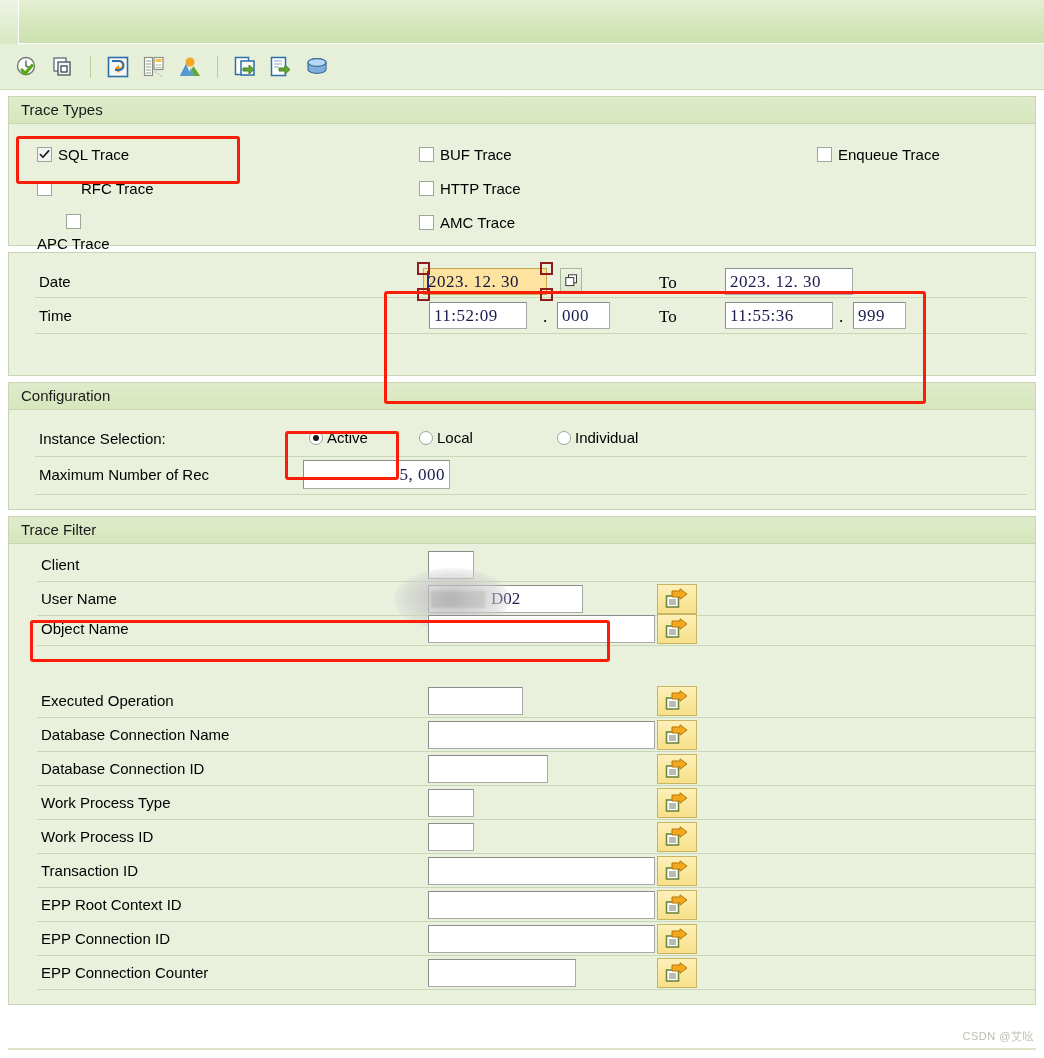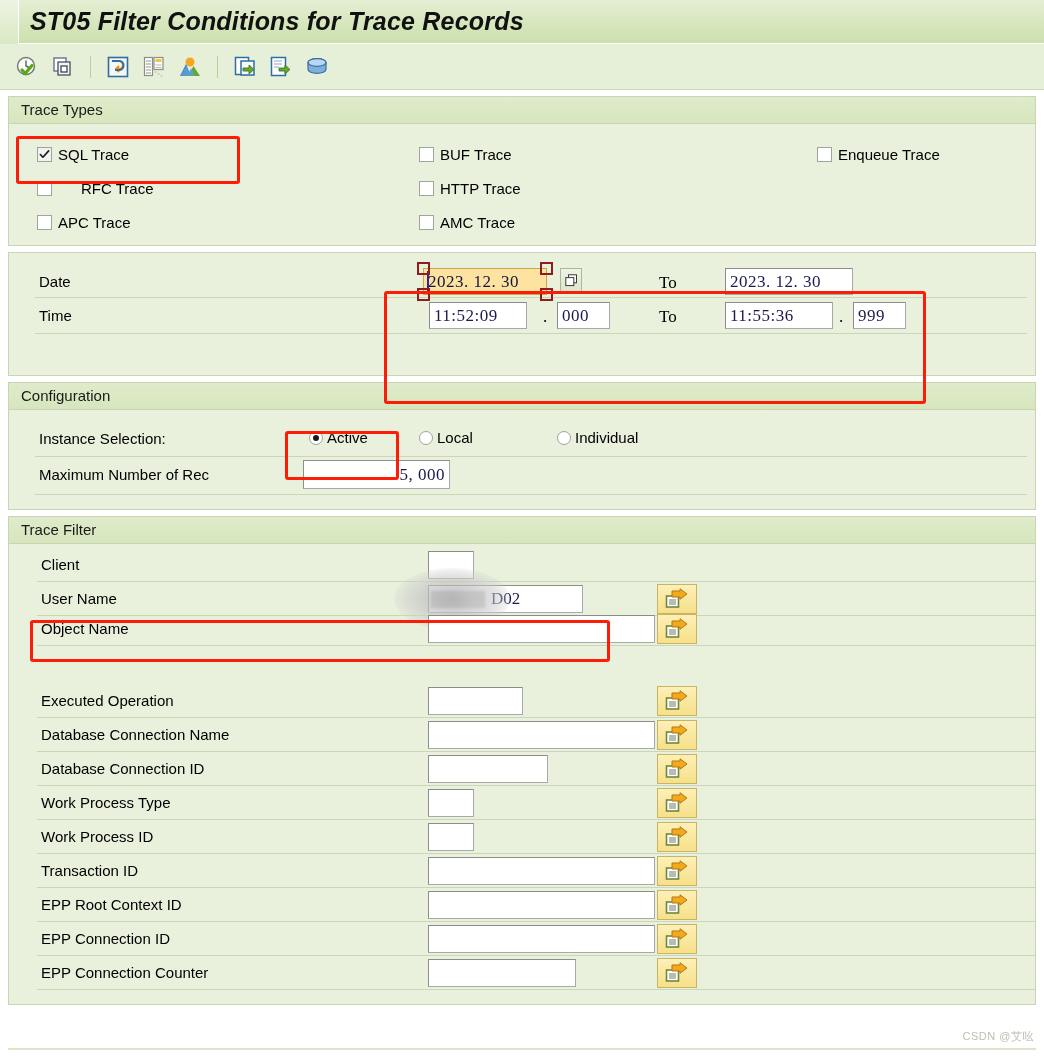--- a/index.html
+++ b/index.html
@@ -266,21 +266,20 @@
     left:8px; right:8px; bottom:8px;
     height:2px;
     background:#dbe6c8;
   }
 </style>
 </head>
 <body>
 
 <div class="titlebar">
   <div class="left-notch"></div>
-  <div class="title-text">ST05 Filter Conditions for Trace Records</div>
 </div>
 
 <div class="toolbar">
 
   <div class="tbtn" title="Activate Trace">
     <svg width="24" height="24" viewBox="0 0 24 24">
       <circle cx="11" cy="11" r="8.5" fill="#fbfbfb" stroke="#6e7b6e" stroke-width="1.4"></circle>
       <path d="M11 5.5 L11 11 L15 13" stroke="#5a665a" stroke-width="1.4" fill="none"></path>
       <path d="M7 15 L10.2 18.5 L17 10.5" stroke="#57a813" stroke-width="3.2" fill="none" stroke-linecap="round" stroke-linejoin="round"></path>
     </svg>
@@ -380,21 +379,21 @@
             </svg>
         </span>
         <span class="cblabel">SQL Trace</span>
       </div>
 
       <div class="cbrow" style="left:28px; top:48px;gap:29px;">
         <span class="cbox"></span>
         <span class="cblabel">RFC Trace</span>
       </div>
 
-      <div class="cbrow" style="left:28px; top:82px;">
+      <div class="cbrow" style="left:28px; top:82px;flex-direction:column;">
         <span class="cbox"></span>
         <span class="cblabel">APC Trace</span>
       </div>
 
       <div class="cbrow" style="left:410px; top:14px;">
         <span class="cbox"></span>
         <span class="cblabel">BUF Trace</span>
       </div>
 
       <div class="cbrow" style="left:410px; top:48px;">

